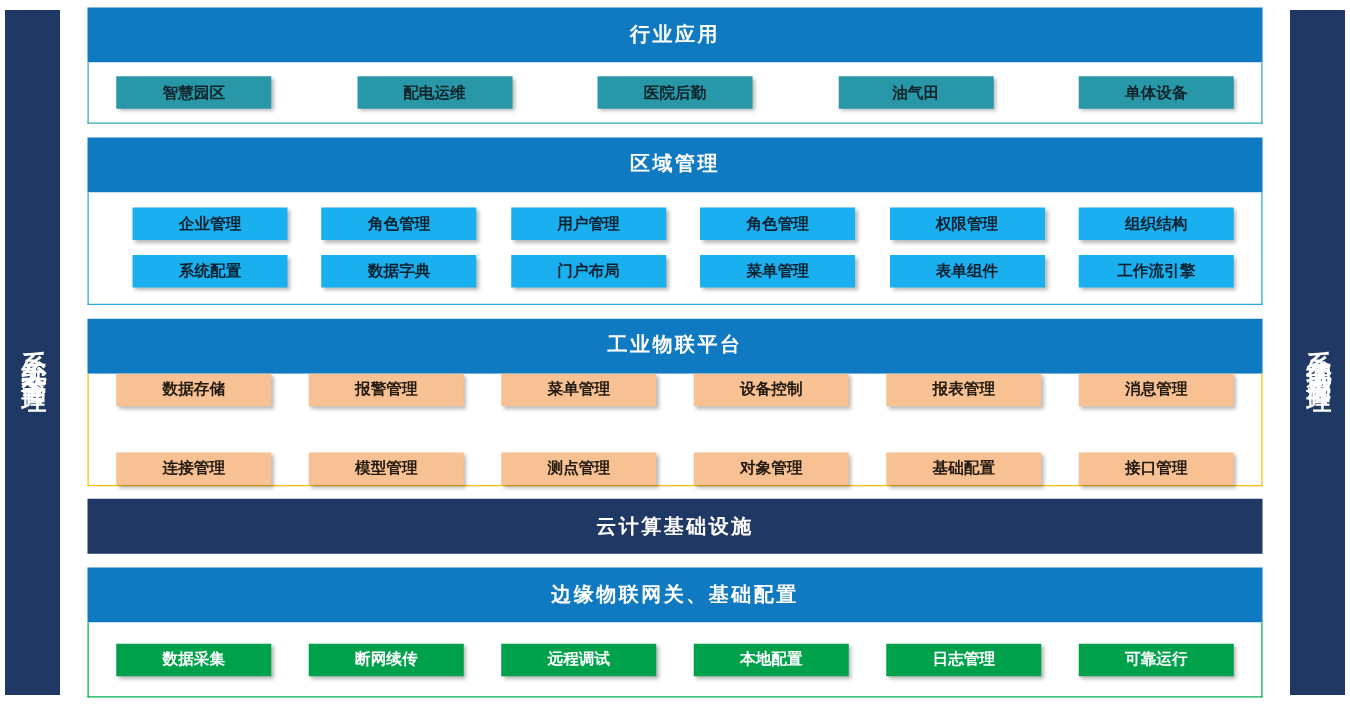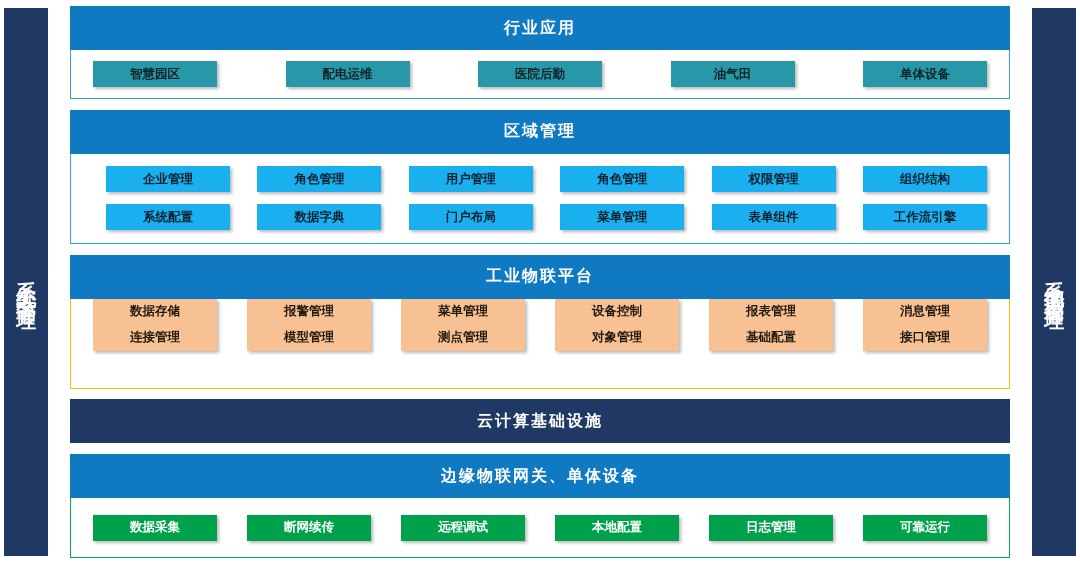--- a/index.html
+++ b/index.html
@@ -119,21 +119,21 @@
     padding-left: 13px;
   }
   .layer-business .chip { background: #1ab0f0; color: #0a2230; }
 
   
   .layer-iot .layer-header { background: #0f7ac2; height: 44px; }
   .layer-iot .layer-body {
     border: 1px solid #ffc000;
     border-top: none;
     height: 90px;
-    justify-content: flex-start;
+    justify-content: space-between;
   }
   .layer-iot .chip { background: #f7c193; color: #231a10; }
 
   
   .layer-cloud .layer-header { background: #1f3864; height: 44px; }
 
   
   .layer-edge .layer-header { background: #0f7ac2; height: 44px; }
   .layer-edge .layer-body {
     border: 1px solid #00b050;
@@ -208,21 +208,21 @@
           <div class="chip">接口管理</div>
         </div>
       </div>
     </div>
 
     <div class="layer layer-cloud">
       <div class="layer-header">云计算基础设施</div>
     </div>
 
     <div class="layer layer-edge">
-      <div class="layer-header">边缘物联网关、单体设备</div>
+      <div class="layer-header">边缘物联网关、基础配置</div>
       <div class="layer-body">
         <div class="chip-row">
           <div class="chip">数据采集</div>
           <div class="chip">断网续传</div>
           <div class="chip">远程调试</div>
           <div class="chip">本地配置</div>
           <div class="chip">日志管理</div>
           <div class="chip">可靠运行</div>
         </div>
       </div>

